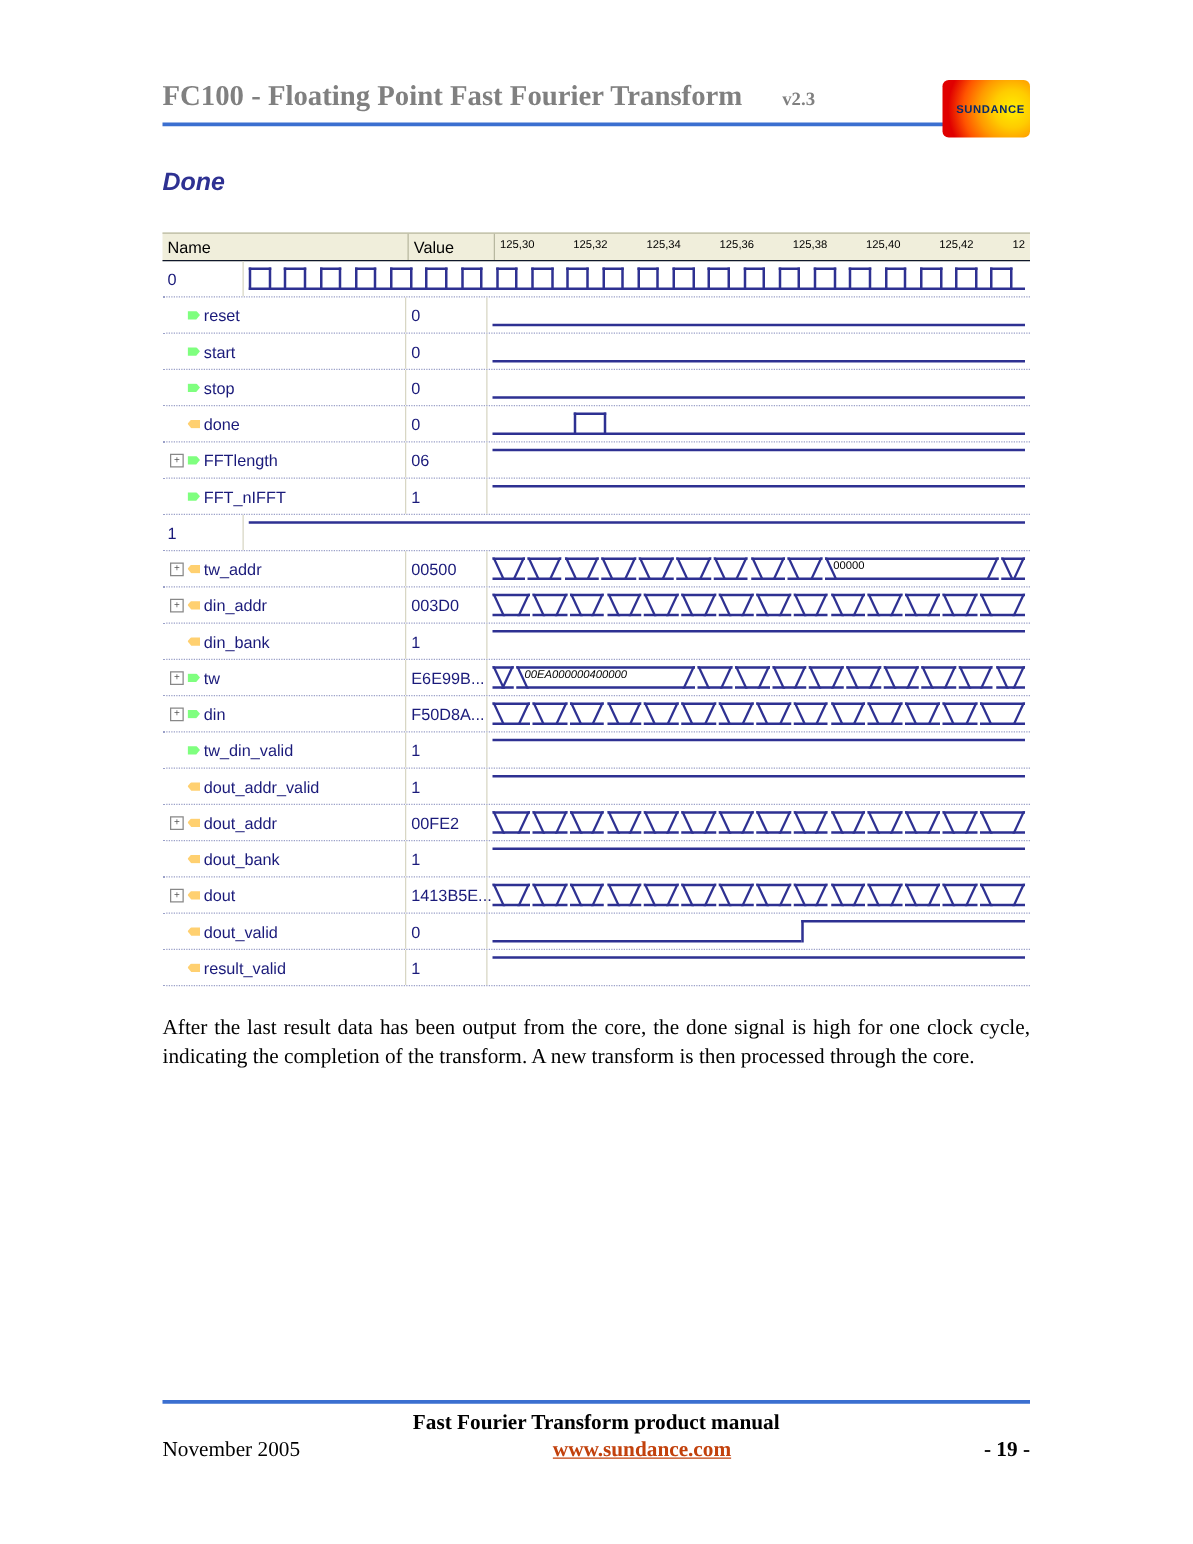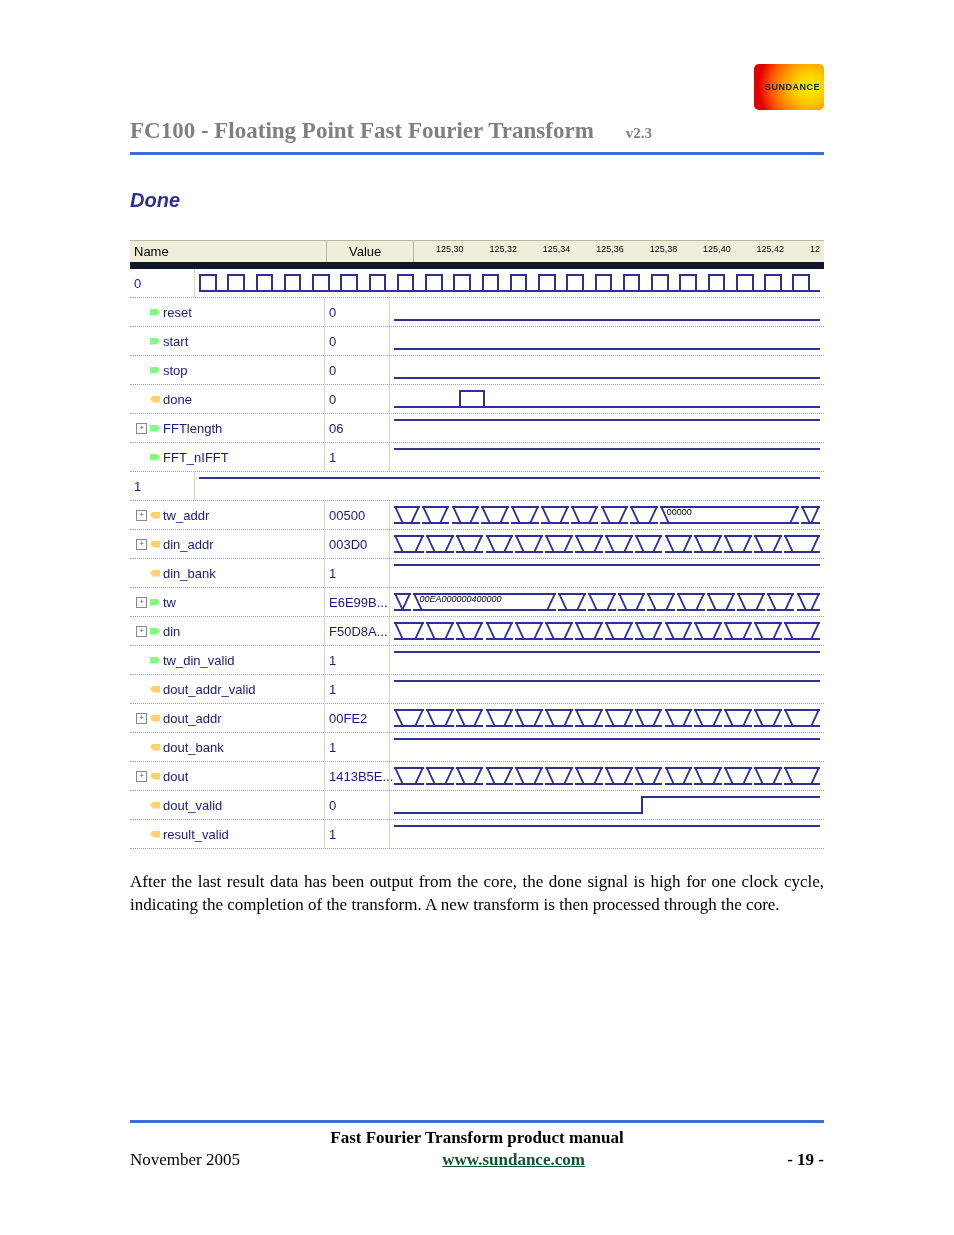--- a/index.html
+++ b/index.html
@@ -13,35 +13,35 @@
   
   .logo{
     position:absolute;right:0;top:0;width:70px;height:46px;border-radius:5px;
     background:
       radial-gradient(circle at 80% 50%, #ffee00 0%, #ffcc00 25%, #ff9900 45%, #ff5500 65%, #e00000 85%);
     display:flex;align-items:center;justify-content:flex-end;
     font-family:Arial,sans-serif;font-size:9px;font-weight:bold;color:#0a2a6a;
     padding-right:4px;box-sizing:border-box;letter-spacing:0.5px;
   }
   
-  .hdr{margin-top:54px;}
+  .hdr{}
   .hdr-title{display:inline;font-weight:bold;font-size:23px;color:#808080;}
   .hdr-ver{display:inline;margin-left:28px;font-weight:bold;font-size:15px;color:#808080;}
   .hdr-rule{margin-top:8px;height:3px;background:#3b6fd0;}
   
   .sect{
     margin-top:34px;font-family:Arial,Helvetica,sans-serif;
     font-size:20px;font-weight:bold;font-style:italic;color:#2e3192;
   }
   
   .wave{
     margin-top:28px;width:694px;
     font-family:Tahoma,Arial,sans-serif;font-size:13px;color:#1a1a7a;
   }
-  .wave-head{display:flex;background:#f0eedb;border-top:1px solid #b8b8a0;border-bottom:7px solid #0f172a;gap:18px;}
+  .wave-head{display:flex;background:#f0eedb;border-top:1px solid #b8b8a0;border-bottom:1px solid #0f172a;}
   .wave-head .c-name{width:188px;border-right:1px solid #b8b8a0;padding:3px 4px;color:#000;}
   .wave-head .c-val {width:60px;border-right:1px solid #b8b8a0;padding:3px 4px;color:#000;}
   .wave-head .c-tl  {flex:1;padding:3px 4px;font-size:9px;color:#000;display:flex;justify-content:space-between;}
   .wave-row{display:flex;height:28px;border-bottom:1px dotted #9aa0c8;}
   .wave-row .c-name{width:188px;border-right:1px solid #d8d6c4;display:flex;align-items:center;padding-left:6px;gap:3px;white-space:nowrap;}
   .wave-row .c-val {width:60px;border-right:1px solid #d8d6c4;display:flex;align-items:center;padding-left:4px;color:#1a1a7a;}
   .wave-row .c-wf  {flex:1;position:relative;overflow:hidden;}
   .exp{display:inline-flex;width:9px;height:9px;border:1px solid #888;font-size:8px;line-height:8px;align-items:center;justify-content:center;color:#555;background:#fff;}
   .noexp{display:inline-block;width:11px;}
   .pin-in,.pin-out{width:10px;height:7px;display:inline-block;position:relative;}
@@ -70,21 +70,21 @@
   .bus .seg::after{right:-4px;border-left:2px solid #2e3192;transform:skewX(-25deg);}
   .bus .lbl{position:absolute;top:1px;font-size:9px;color:#000;white-space:nowrap;}
   
   .caption{margin-top:14px;font-weight:bold;font-size:15px;}
   .body{margin-top:22px;font-size:17px;line-height:1.35;text-align:justify;}
   
   .ftr{position:absolute;left:130px;width:694px;top:1120px;}
   .ftr-rule{height:3px;background:#3b6fd0;}
   .ftr-line1{margin-top:5px;text-align:center;font-weight:bold;font-size:17px;}
   .ftr-line2{display:flex;justify-content:space-between;font-size:17px;margin-top:2px;}
-  .ftr-link{color:#14532d;text-decoration:underline;font-weight:bold;}
+  .ftr-link{color:#c2410c;text-decoration:underline;font-weight:bold;}
   .ftr-pg{font-weight:bold;}
 </style>
 </head>
 <body>
 
 <div class="page">
   <div class="logo">
       <span>SUNDANCE</span>
     </div>
 

